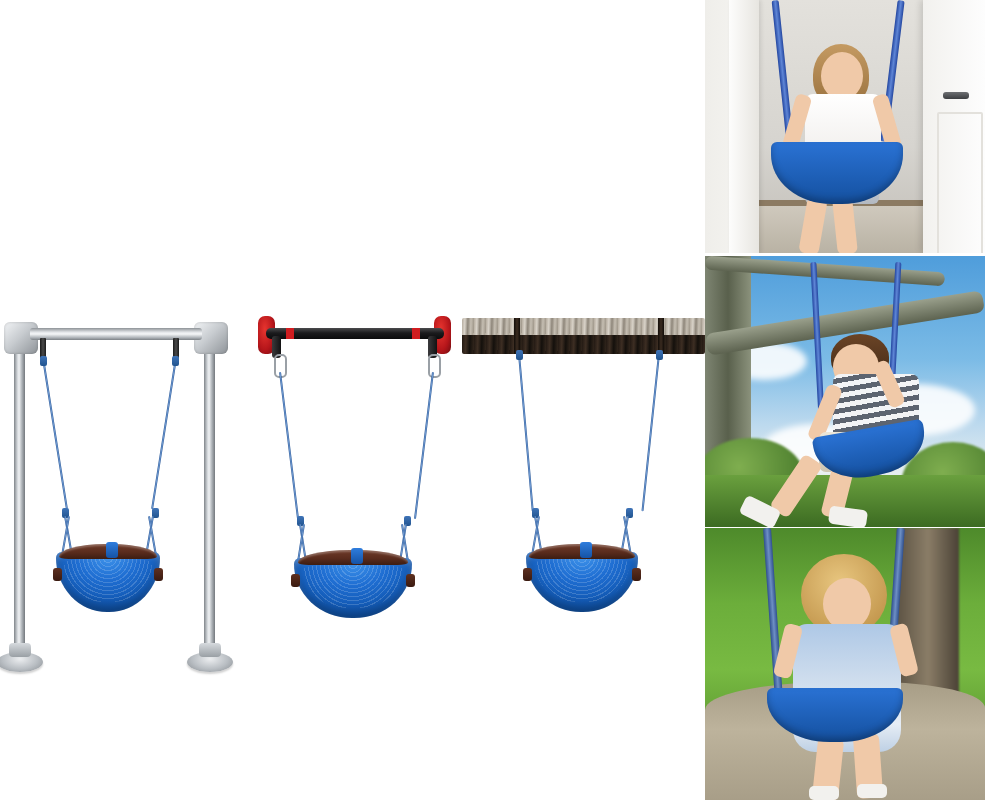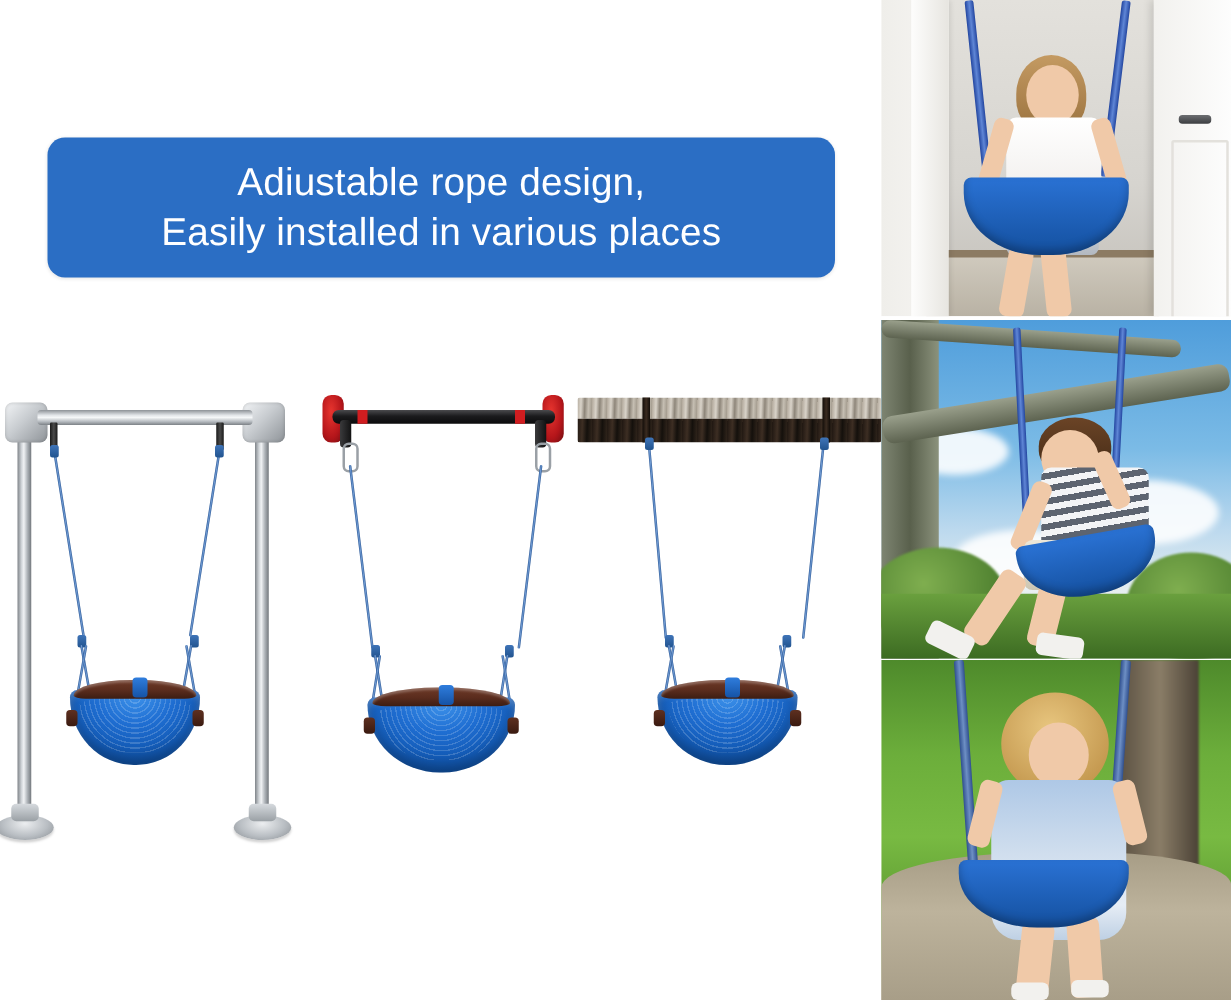--- a/index.html
+++ b/index.html
@@ -130,24 +130,20 @@
   .p-seat{position:absolute;background:linear-gradient(180deg,#2a72d4,#14509f);border-radius:6px 6px 46% 46%/6px 6px 80% 80%;
           box-shadow:inset 0 -4px 7px rgba(0,0,0,.25);}
 </style>
 </head>
 <body>
 
 <div class="page">
 
   <div class="left-col">
 
-    <div class="banner">
-      <div class="banner-text">Adiustable rope design,
-Easily installed in various places</div>
-    </div>
 
     <div class="illus-row">
 
       <div class="illus illus-1">
         <div class="post" style="left:14px;top:36px;height:324px;"></div>
         <div class="post" style="left:204px;top:36px;height:324px;"></div>
         <div class="post-base" style="left:-3px;top:352px;"></div>
         <div class="post-base" style="left:187px;top:352px;"></div>
         <div class="corner" style="left:4px;top:22px;"></div>
         <div class="corner" style="left:194px;top:22px;"></div>

